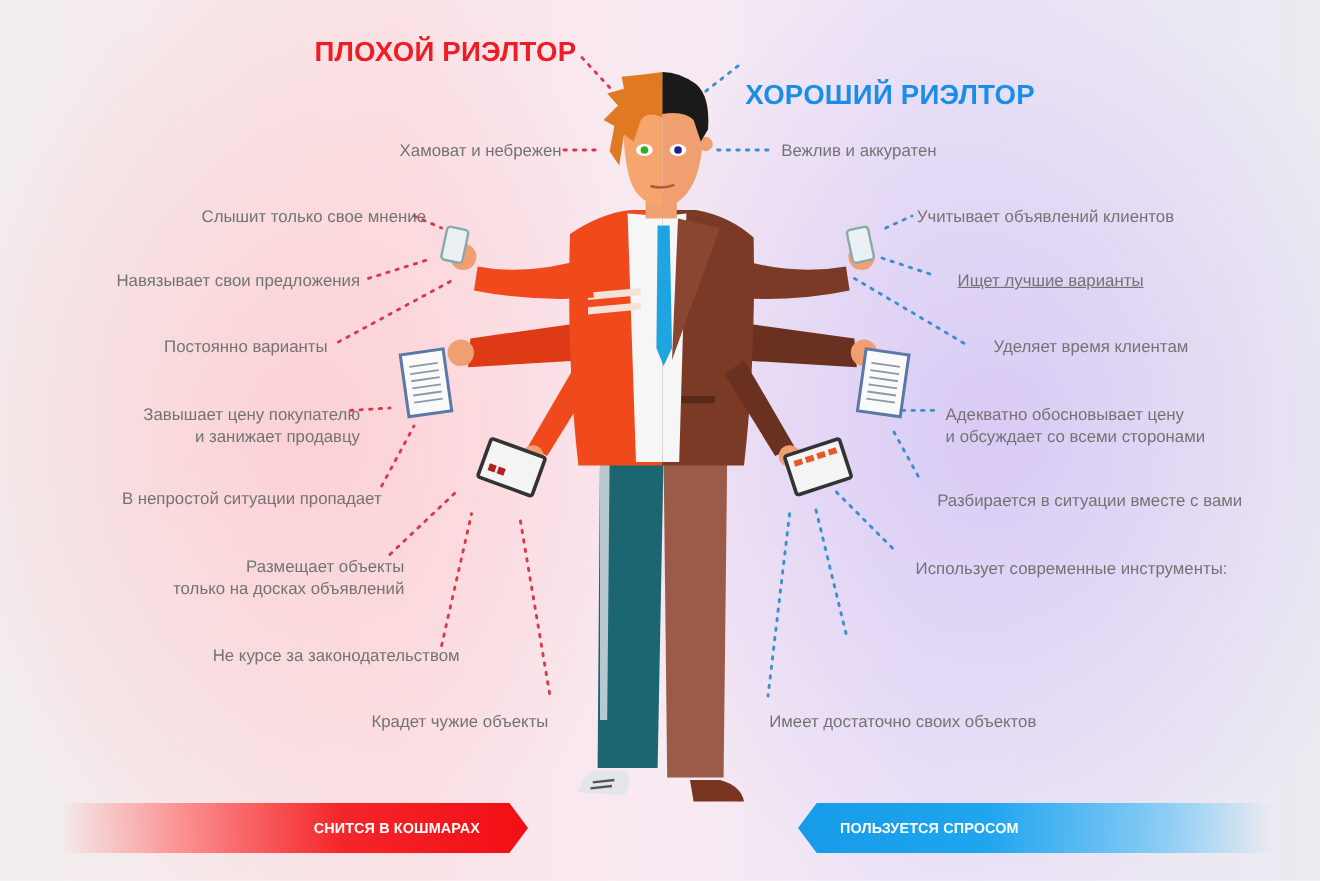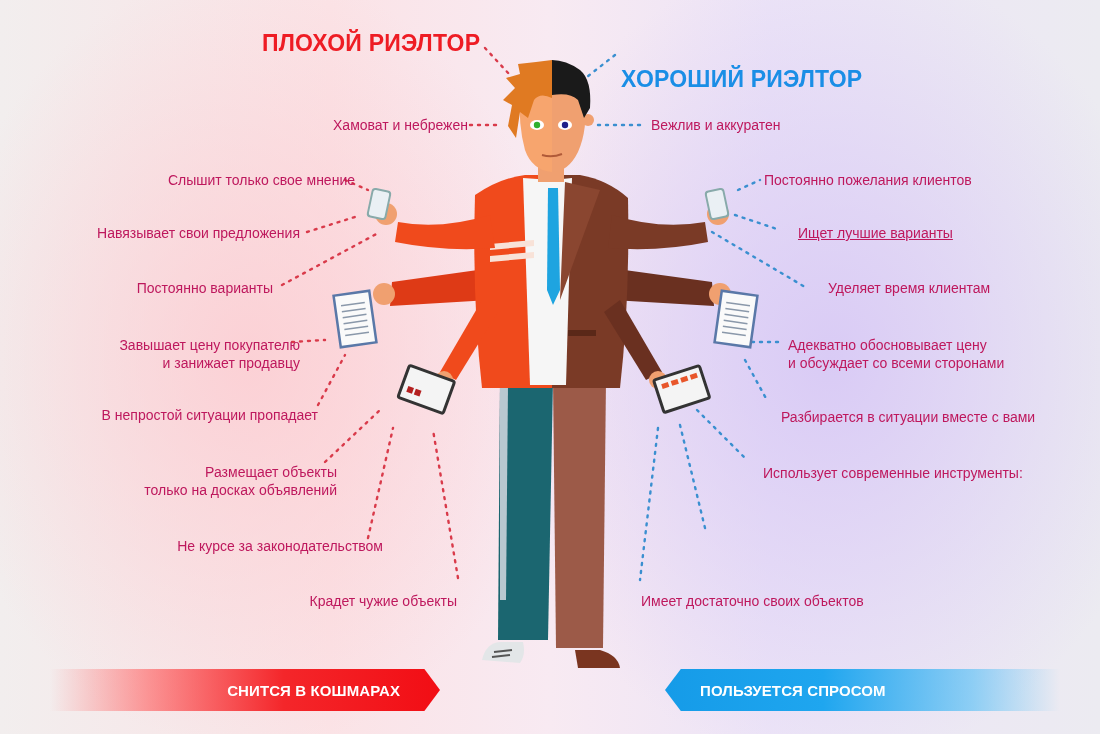--- a/index.html
+++ b/index.html
@@ -15,29 +15,29 @@
   .canvas { position: absolute; left: 0; top: 0; width: 1100px; height: 662px; }
   .figure-svg { position: absolute; left: 0; top: 0; width: 1100px; height: 734px; }
 
   .title {
     position: absolute; top: 30px; font-weight: bold; font-size: 23px; letter-spacing: 0.2px;
   }
   .title.bad { left: 262px; color: #ee1c24; }
   .title.good { left: 621px; color: #1a8ee6; margin-top: 36px; }
 
   .label {
-    position: absolute; font-size: 14px; line-height: 18px; color: #be185d; white-space: nowrap;
+    position: absolute; font-size: 14px; line-height: 18px; color: #737373; white-space: nowrap;
   }
   .label.left { text-align: right; }
   .label.right { text-align: left; }
   .label .line { display: block; }
 
   .banner {
     position: absolute; top: 669px; height: 42px; display: flex; align-items: center;
-    font-weight: bold; font-size: 15px; color: #fff; letter-spacing: 0.1px;
+    font-weight: bold; font-size: 12px; color: #fff; letter-spacing: 0.1px;
   }
   .banner.bad {
     left: 50px; width: 390px; justify-content: flex-end; padding-right: 40px;
     background: linear-gradient(90deg, rgba(255,110,110,0) 0%, rgba(255,80,80,0.55) 25%, #f4262a 60%, #f20d14 100%);
     clip-path: polygon(0 0, 96% 0, 100% 50%, 96% 100%, 0 100%);
   }
   .banner.good {
     left: 665px; width: 395px; justify-content: flex-start; padding-left: 35px;
     background: linear-gradient(90deg, #159be8 0%, #1fa6ef 40%, rgba(80,190,245,0.6) 78%, rgba(140,210,250,0) 100%);
     clip-path: polygon(4% 0, 100% 0, 100% 100%, 4% 100%, 0 50%);
@@ -201,21 +201,21 @@
       <span class="line">Не курсе за законодательством</span>
     </div>
   <div class="label left" style="right:643px; top:592px;">
       <span class="line">Крадет чужие объекты</span>
     </div>
 
   <div class="label right" style="left:651px; top:116px;">
       <span class="line">Вежлив и аккуратен</span>
     </div>
   <div class="label right" style="left:764px; top:171px;">
-      <span class="line">Постоянно пожелания клиентов</span>
+      <span class="line">Учитывает объявлений клиентов</span>
     </div>
   <div class="label right" style="left:798px; top:224px;text-decoration:underline;">
       <span class="line">Ищет лучшие варианты</span>
     </div>
   <div class="label right" style="left:828px; top:279px;">
       <span class="line">Уделяет время клиентам</span>
     </div>
   <div class="label right" style="left:788px; top:336px;">
       <span class="line">Адекватно обосновывает цену</span>
       <span class="line">и обсуждает со всеми сторонами</span>

